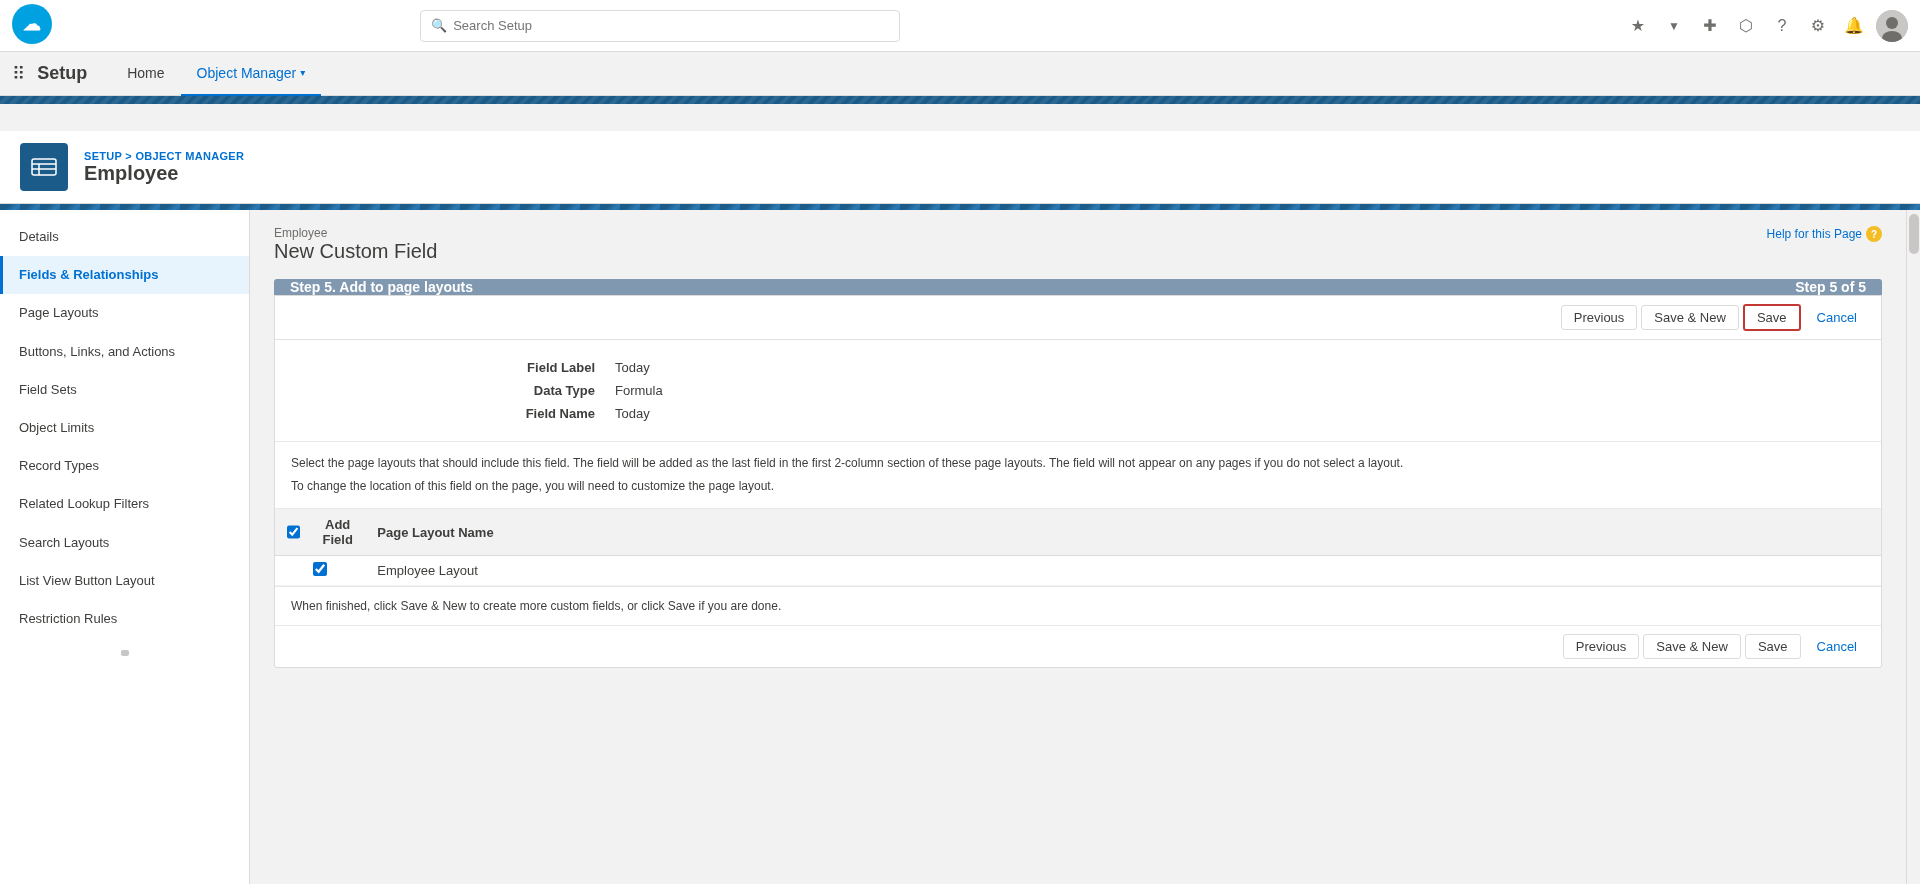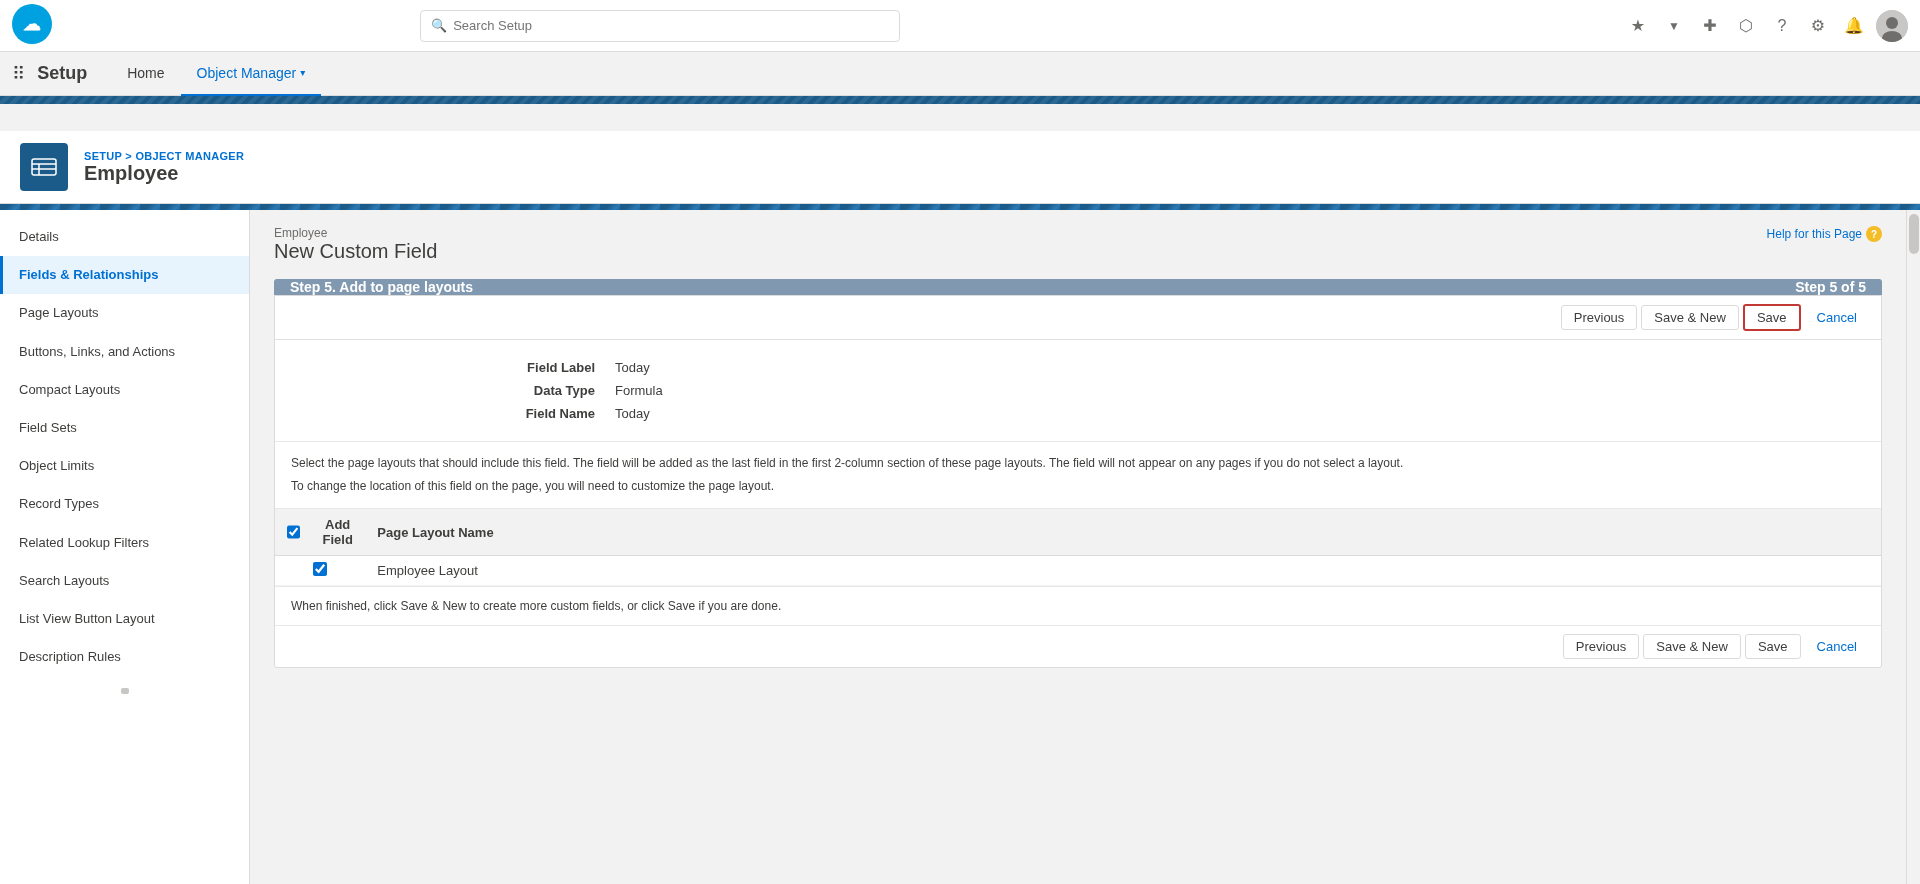--- a/index.html
+++ b/index.html
@@ -398,42 +398,39 @@
       <div class="sidebar-item active">
         <span>Fields &amp; Relationships</span>
       </div>
       <div class="sidebar-item">
         <span>Page Layouts</span>
       </div>
       <div class="sidebar-item">
         <span>Buttons, Links, and Actions</span>
       </div>
       <div class="sidebar-item">
-        <span>Compact Layouts</span>
-      </div>
-      <div class="sidebar-item">
         <span>Field Sets</span>
       </div>
       <div class="sidebar-item">
         <span>Object Limits</span>
       </div>
       <div class="sidebar-item">
         <span>Record Types</span>
       </div>
       <div class="sidebar-item">
         <span>Related Lookup Filters</span>
       </div>
       <div class="sidebar-item">
         <span>Search Layouts</span>
       </div>
       <div class="sidebar-item">
         <span>List View Button Layout</span>
       </div>
       <div class="sidebar-item">
-        <span>Description Rules</span>
+        <span>Restriction Rules</span>
       </div>
     </div>
 
     <div style="display:flex;justify-content:center;margin-top:4px;padding-bottom:8px;">
       <div style="width:8px;height:6px;background:#c9c7c5;border-radius:2px;"></div>
     </div>
   </div>
 
   <div class="content-area">
 

